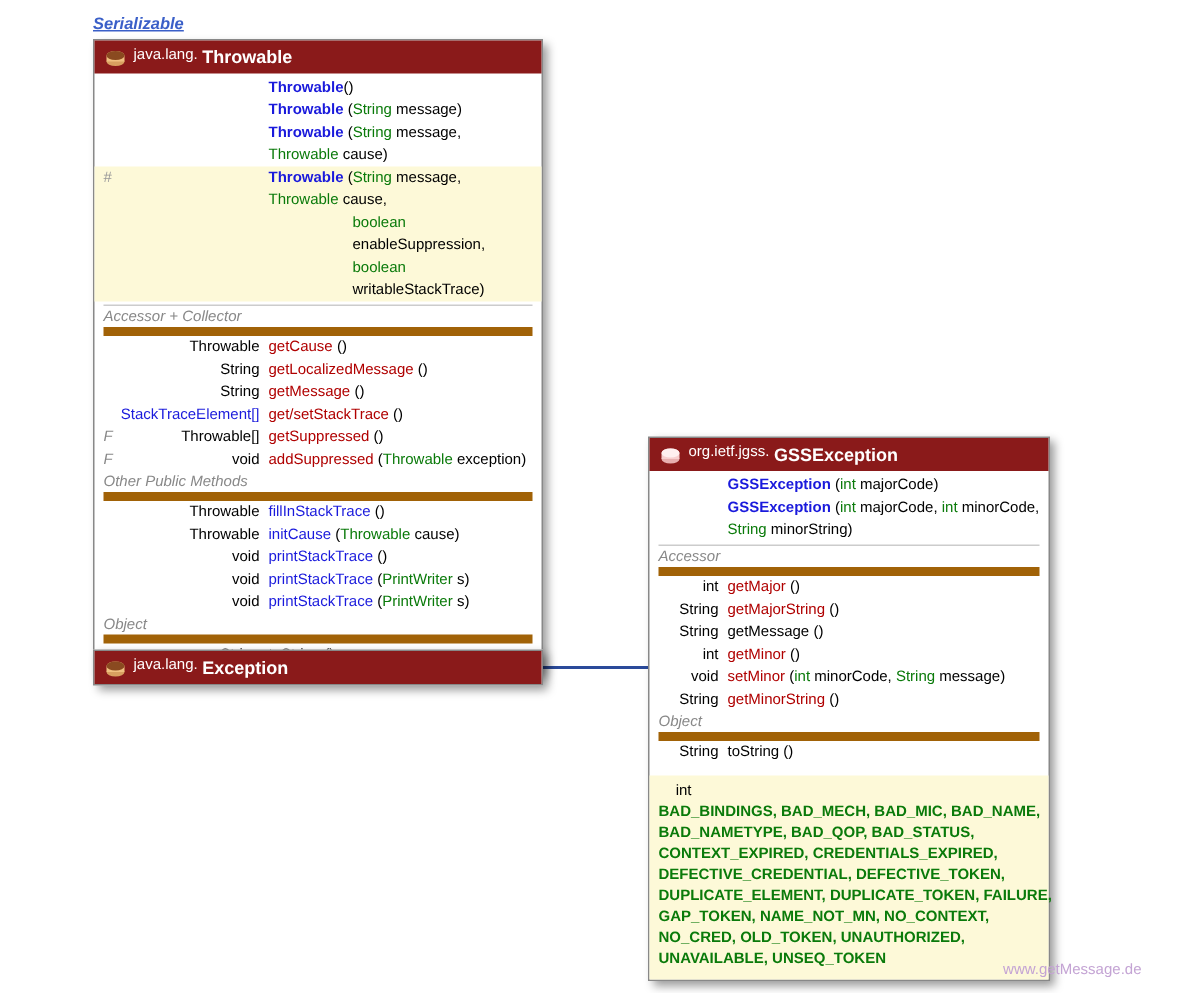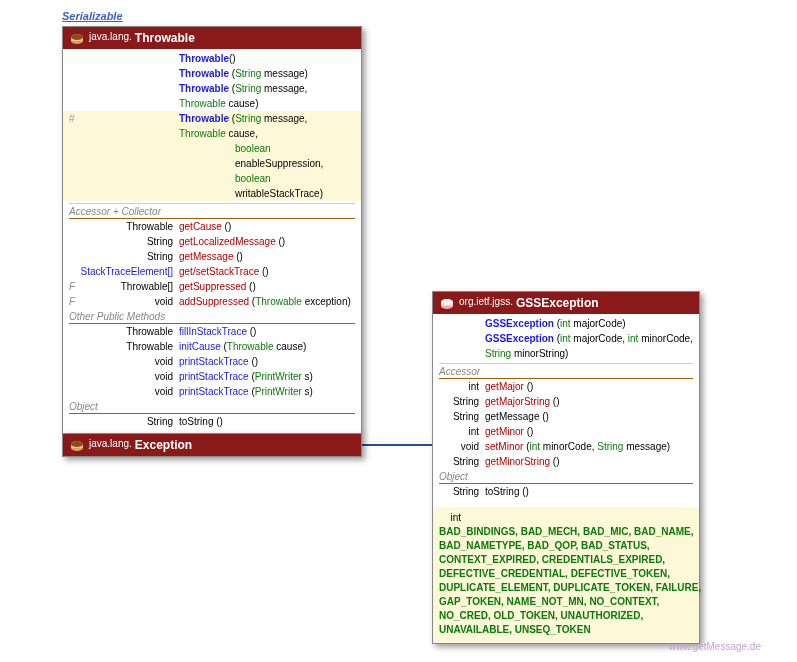--- a/index.html
+++ b/index.html
@@ -16,21 +16,21 @@
 .body { padding: 2px 6px 4px 6px; }
 .row { display: flex; align-items: baseline; line-height: 15px; justify-content: center; }
 .mod { width: 10px; color: #999; font-size: 10px; }
 .ret { width: 100px; text-align: right; padding-right: 6px; color: #000; }
 .ret-gss { width: 46px; text-align: right; padding-right: 6px; color: #000; }
 .sig { flex: 1; }
 .blue { color: #1a1adc; }
 .red { color: #b00000; }
 .green { color: #0a7a0a; }
 .gray { color: #888; font-style: italic; font-size: 10px; }
-.section { color: #888; font-style: italic; font-size: 10px; margin-top: 2px; border-bottom: 1px solid #a16207; padding-bottom: 1px; }
+.section { color: #888; font-style: italic; font-size: 10px; margin-top: 2px; border-bottom: 6px solid #a16207; padding-bottom: 1px; }
 .divider { border-top: 1px solid #ccc; margin: 2px 0; }
 .yellow-bg { background: #fdf9d8; margin: 0 -6px; padding: 0 6px; }
 .constants { background: #fdf9d8; margin: 8px -6px -4px -6px; padding: 4px 6px 6px 6px; color: #0a7a0a; font-weight: bold; line-height: 14px; }
 .constants .ret-c { display: inline-block; width: 28px; text-align: right; color: #000; font-weight: normal; padding-right: 6px; vertical-align: top; }
 .constants .list { display: inline-block; width: 270px; }
 .footer-link { position: absolute; right: 36px; bottom: 10px; color: #c4a4d4; font-size: 10px; }
 .connector-v1 { position: absolute; left: 211px; top: 417px; width: 2px; height: 16px; background: #2a4a9a; }
 .connector-h { position: absolute; left: 362px; top: 444px; width: 70px; height: 2px; background: #2a4a9a; }
 </style>
 </head>

